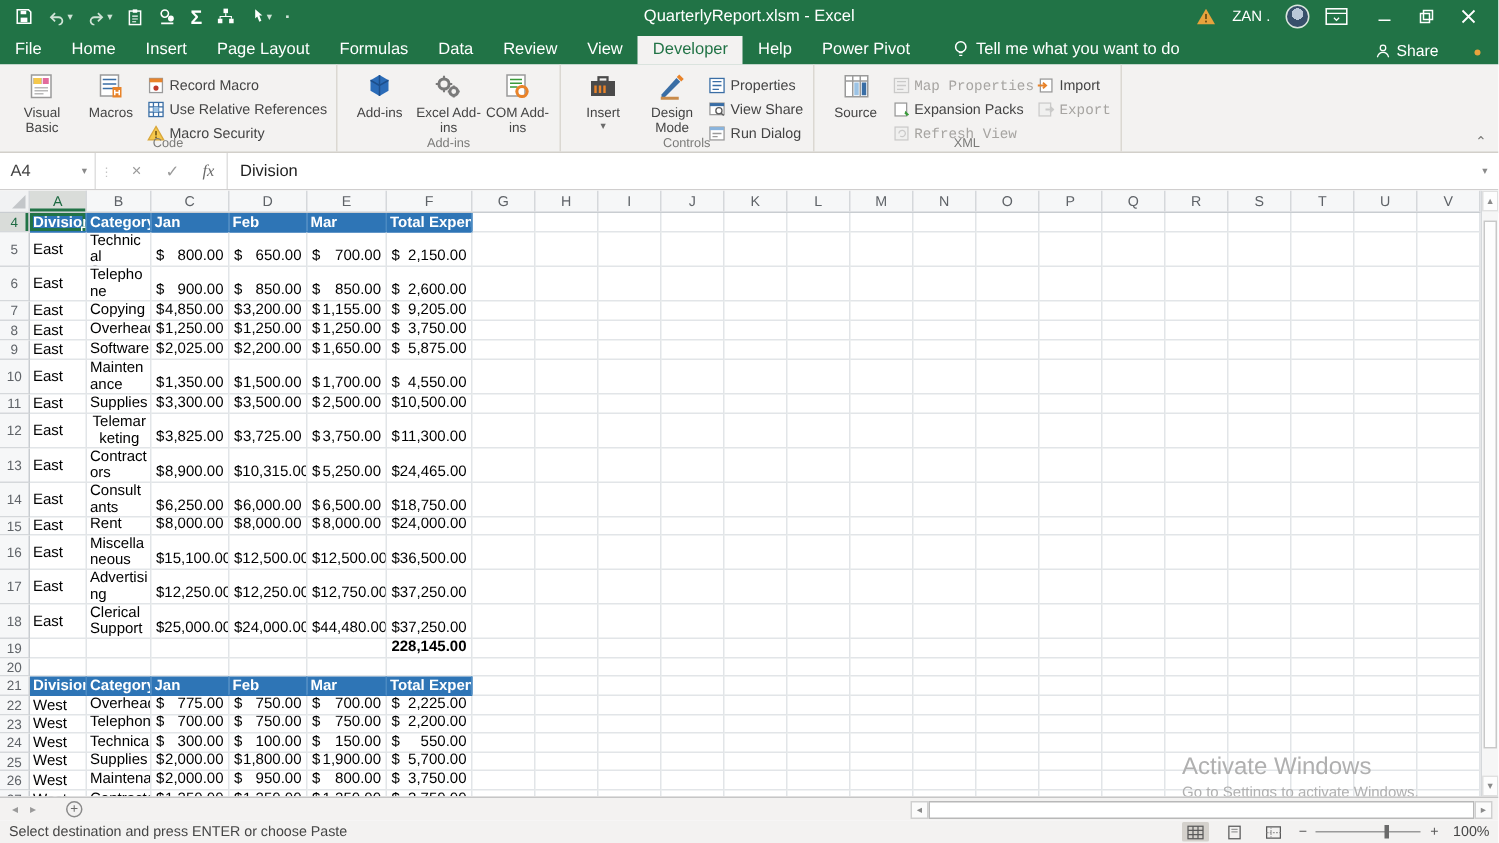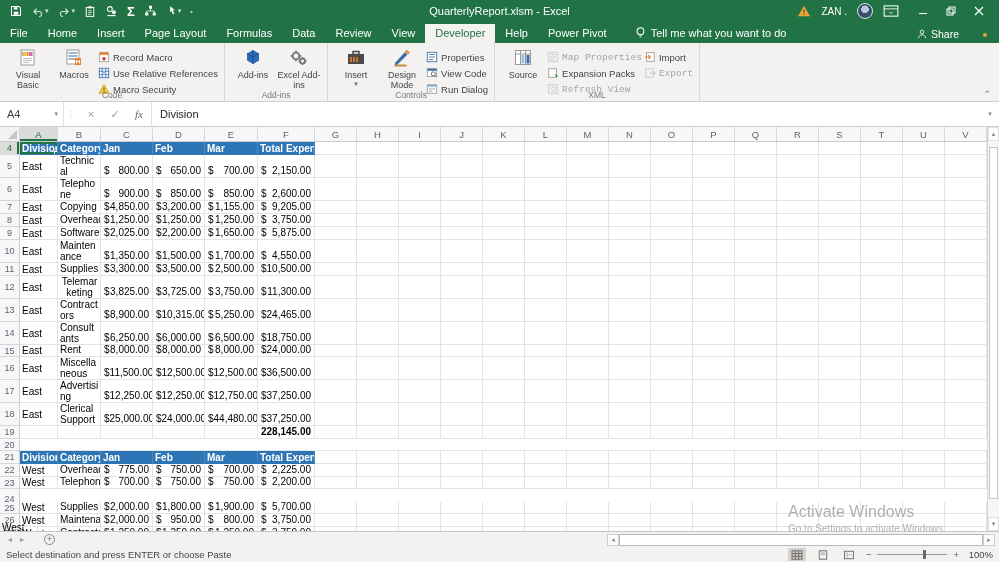--- a/index.html
+++ b/index.html
@@ -298,20 +298,29 @@
           <span class="blabel">Add-ins</span>
         </div>
         <div class="bigbtn">
           <svg width="20" height="20" viewBox="0 0 20 20">
               <circle cx="7" cy="8" r="3.4" fill="none" stroke="#7a7a7a" stroke-width="2"></circle>
               <circle cx="13.5" cy="13" r="2.6" fill="none" stroke="#7a7a7a" stroke-width="2"></circle>
               <path d="M7 2.5v2M7 11.5v2M1.5 8h2M10.5 8h2M13.5 9v1.6M13.5 15.4V17M9.5 13h1.6M15.9 13h1.6" stroke="#7a7a7a" stroke-width="1.4"></path>
             </svg>
           <span class="blabel">Excel Add-ins</span>
         </div>
+        <div class="bigbtn">
+          <svg width="20" height="20" viewBox="0 0 20 20">
+              <rect x="3" y="2" width="12" height="14" fill="#fff" stroke="#9a9a9a"></rect>
+              <path d="M5 5h8M5 7.5h8M5 10h5" stroke="#3a9a3a"></path>
+              <circle cx="13" cy="13" r="3.4" fill="none" stroke="#e8832a" stroke-width="2"></circle>
+              <path d="M13 8.8v1.4M13 15.8v1.4M8.8 13h1.4M15.8 13h1.4" stroke="#e8832a" stroke-width="1.4"></path>
+            </svg>
+          <span class="blabel">COM Add-ins</span>
+        </div>
       </div>
       <div class="glabel">Add-ins</div>
     </div>
 
     <div class="rgroup">
       <div class="rbody">
         <div class="bigbtn">
           <svg width="20" height="20" viewBox="0 0 20 20">
               <rect x="2" y="6" width="16" height="10" fill="#4a4a4a"></rect>
               <rect x="7" y="3.5" width="6" height="3" fill="none" stroke="#4a4a4a" stroke-width="1.5"></rect>
@@ -336,21 +345,21 @@
               </svg>
             <span>Properties</span>
           </div>
           <div class="smallbtn">
             <svg width="12" height="12" viewBox="0 0 14 14">
                 <rect x="1.5" y="2" width="11" height="9" fill="#fff" stroke="#9a9a9a"></rect>
                 <rect x="1.5" y="2" width="11" height="2.4" fill="#3a6ea5"></rect>
                 <circle cx="8.5" cy="8" r="2.4" fill="none" stroke="#5a5a5a"></circle>
                 <path d="M10.2 9.7l2 2" stroke="#5a5a5a"></path>
               </svg>
-            <span>View Code</span>
+            <span>View Share</span>
           </div>
           <div class="smallbtn">
             <svg width="12" height="12" viewBox="0 0 14 14">
                 <rect x="1.5" y="2" width="11" height="10" fill="#fff" stroke="#9a9a9a"></rect>
                 <rect x="1.5" y="2" width="11" height="2.4" fill="#8ab4dd"></rect>
                 <path d="M3.5 7h7M3.5 9.5h4" stroke="#9a9a9a"></path>
               </svg>
             <span>Run Dialog</span>
           </div>
         </div>
@@ -888,21 +897,21 @@
           <div class="gcell" style="width: 42px; flex: 0 0 42px;"></div>
           <div class="gcell" style="width: 42px; flex: 0 0 42px;"></div>
           <div class="gcell" style="width: 42px; flex: 0 0 42px;"></div>
         </div>
         <div class="grow" style="height: 23px;">
           <div class="rhead">16</div>
           <div class="gcell adiv" style="width: 38px; flex: 0 0 38px;">East</div>
           <div class="gcell cat" style="width: 43px; flex: 0 0 43px;">Miscellaneous</div>
           <div class="gcell cur" style="width: 52px; flex: 0 0 52px;">
             <span>$</span>
-            <span>11,500.00</span>
+            <span>15,100.00</span>
           </div>
           <div class="gcell cur" style="width: 52px; flex: 0 0 52px;">
             <span>$</span>
             <span>12,500.00</span>
           </div>
           <div class="gcell cur" style="width: 53px; flex: 0 0 53px;">
             <span>$</span>
             <span>12,500.00</span>
           </div>
           <div class="gcell cur" style="width: 57px; flex: 0 0 57px;">
@@ -1018,21 +1027,21 @@
           <div class="gcell" style="width: 42px; flex: 0 0 42px;"></div>
           <div class="gcell" style="width: 42px; flex: 0 0 42px;"></div>
           <div class="gcell" style="width: 42px; flex: 0 0 42px;"></div>
           <div class="gcell" style="width: 42px; flex: 0 0 42px;"></div>
           <div class="gcell" style="width: 42px; flex: 0 0 42px;"></div>
           <div class="gcell" style="width: 42px; flex: 0 0 42px;"></div>
           <div class="gcell" style="width: 42px; flex: 0 0 42px;"></div>
           <div class="gcell" style="width: 42px; flex: 0 0 42px;"></div>
           <div class="gcell" style="width: 42px; flex: 0 0 42px;"></div>
         </div>
-        <div class="grow" style="height: 12px; align-items: flex-end;">
+        <div class="grow" style="height: 12px;">
           <div class="rhead">20</div>
           <div class="gcell" style="width: 38px; flex: 0 0 38px;"></div>
           <div class="gcell" style="width: 43px; flex: 0 0 43px;"></div>
           <div class="gcell" style="width: 52px; flex: 0 0 52px;"></div>
           <div class="gcell" style="width: 52px; flex: 0 0 52px;"></div>
           <div class="gcell" style="width: 53px; flex: 0 0 53px;"></div>
           <div class="gcell" style="width: 57px; flex: 0 0 57px;"></div>
           <div class="gcell" style="width: 42px; flex: 0 0 42px;"></div>
           <div class="gcell" style="width: 42px; flex: 0 0 42px;"></div>
           <div class="gcell" style="width: 42px; flex: 0 0 42px;"></div>
@@ -1142,21 +1151,21 @@
           <div class="gcell" style="width: 42px; flex: 0 0 42px;"></div>
           <div class="gcell" style="width: 42px; flex: 0 0 42px;"></div>
           <div class="gcell" style="width: 42px; flex: 0 0 42px;"></div>
           <div class="gcell" style="width: 42px; flex: 0 0 42px;"></div>
           <div class="gcell" style="width: 42px; flex: 0 0 42px;"></div>
           <div class="gcell" style="width: 42px; flex: 0 0 42px;"></div>
           <div class="gcell" style="width: 42px; flex: 0 0 42px;"></div>
           <div class="gcell" style="width: 42px; flex: 0 0 42px;"></div>
           <div class="gcell" style="width: 42px; flex: 0 0 42px;"></div>
         </div>
-        <div class="grow" style="height: 13px; flex-direction: column;">
+        <div class="grow" style="height: 13px;">
           <div class="rhead">24</div>
           <div class="gcell adiv" style="width: 38px; flex: 0 0 38px;">West</div>
           <div class="gcell cat nw" style="width: 43px; flex: 0 0 43px;">Technical Support</div>
           <div class="gcell cur" style="width: 52px; flex: 0 0 52px;">
             <span>$</span>
             <span>300.00</span>
           </div>
           <div class="gcell cur" style="width: 52px; flex: 0 0 52px;">
             <span>$</span>
             <span>100.00</span>

